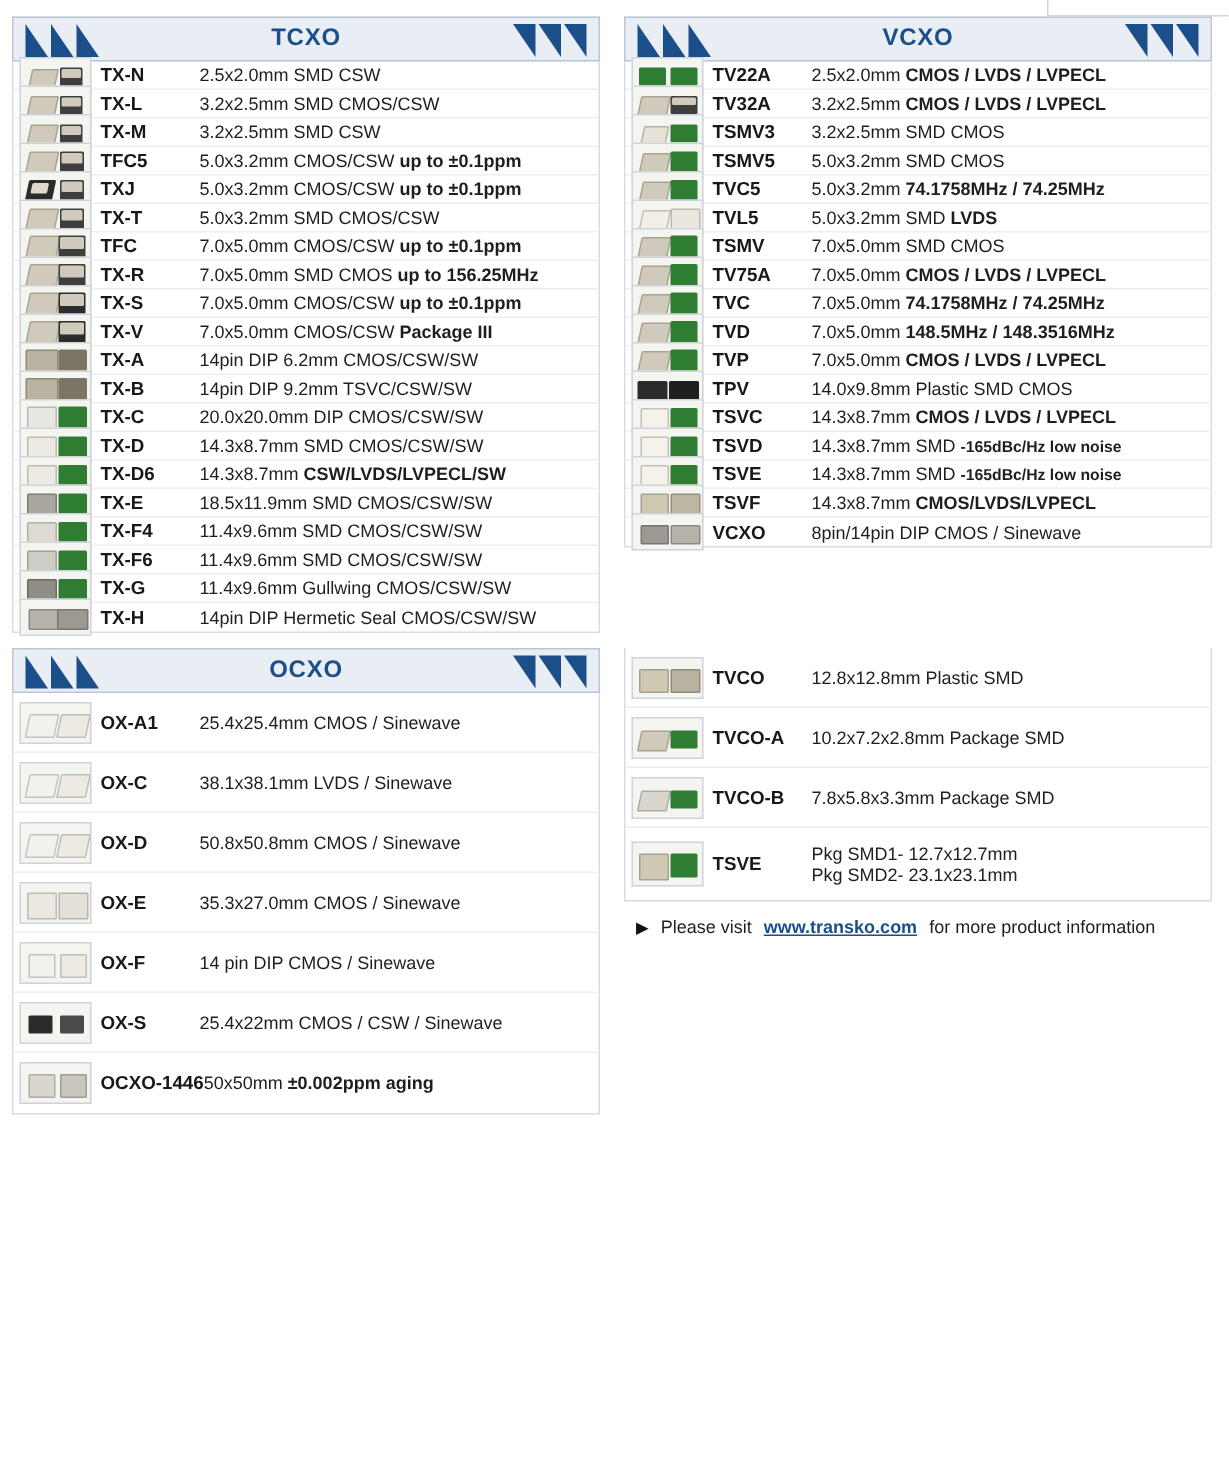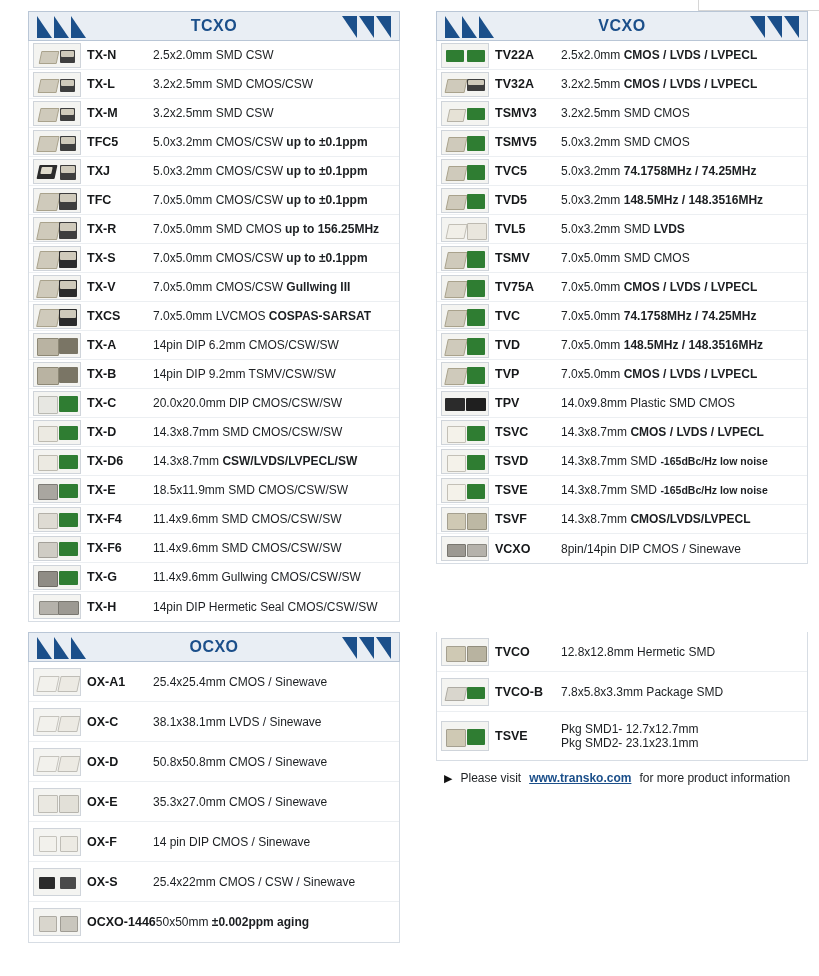--- a/index.html
+++ b/index.html
@@ -43,21 +43,21 @@
     display: flex;
     flex-wrap: wrap;
     gap: 0 16px;
     padding: 0 8px;
     box-sizing: border-box;
   }
   .col {
     width: 392px;
   }
   
-  .section { margin-bottom: 10px; margin-left: 20px; }
+  .section { margin-bottom: 10px; }
   .sec-header {
     position: relative;
     height: 30px;
     background: #e9eef4;
     border: 1px solid #b9c6d6;
     box-sizing: border-box;
     display: flex;
     align-items: center;
     justify-content: center;
   }
@@ -92,21 +92,21 @@
   }
   
   .rows {
     border: 1px solid #d7dde4;
     border-top: none;
     box-sizing: border-box;
   }
   .row {
     display: flex;
     align-items: center;
-    height: 29px;
+    height: 19px;
     border-bottom: 1px solid #eceff2;
     box-sizing: border-box;
   }
   .row:last-child { border-bottom: none; }
   .row.tall { height: 40px; align-items: center; }
   .thumb {
     width: 48px;
     min-width: 48px;
     height: 25px;
     margin: 0 6px 0 4px;
@@ -250,20 +250,33 @@
                 </span>
               <span class="half">
                   <i class="pkg" style="left:3px;top:5px;width:16px;height:15px;background:#3e3e3e;"></i>
                   <i class="pkg" style="left:4px;top:6px;width:14px;height:7px;background:#cfcabb;"></i>
                 </span>
             </span>
             <span class="code">TXJ</span>
             <span class="desc"><span>5.0x3.2mm CMOS/CSW </span><b>up to ±0.1ppm</b></span>
           </div>
 
+          <div class="row">
+            <span class="thumb">
+              <span class="half">
+                  <i class="pkg" style="left:4px;top:5px;width:18px;height:14px;background:#cfcabb;border:1px solid #a9a28c;transform:skewX(-12deg);"></i>
+                </span>
+              <span class="half">
+                  <i class="pkg" style="left:3px;top:5px;width:16px;height:15px;background:#3e3e3e;"></i>
+                  <i class="pkg" style="left:4px;top:6px;width:14px;height:7px;background:#cfcabb;"></i>
+                </span>
+            </span>
+            <span class="code">TX-T</span>
+            <span class="desc">5.0x3.2mm SMD CMOS/CSW</span>
+          </div>
 
           <div class="row">
             <span class="thumb">
               <span class="half">
                   <i class="pkg" style="left:4px;top:4px;width:19px;height:16px;background:#cfcabb;border:1px solid #a9a28c;transform:skewX(-12deg);"></i>
                 </span>
               <span class="half">
                   <i class="pkg" style="left:2px;top:4px;width:18px;height:17px;background:#3e3e3e;"></i>
                   <i class="pkg" style="left:3px;top:5px;width:16px;height:8px;background:#cfcabb;"></i>
                 </span>
@@ -304,36 +317,23 @@
             <span class="thumb">
               <span class="half">
                   <i class="pkg" style="left:4px;top:4px;width:19px;height:16px;background:#cfcabb;border:1px solid #a9a28c;transform:skewX(-12deg);"></i>
                 </span>
               <span class="half">
                   <i class="pkg" style="left:2px;top:4px;width:18px;height:17px;background:#2b2b2b;"></i>
                   <i class="pkg" style="left:3px;top:5px;width:16px;height:8px;background:#cfcabb;"></i>
                 </span>
             </span>
             <span class="code">TX-V</span>
-            <span class="desc"><span>7.0x5.0mm CMOS/CSW </span><b>Gullwing III</b></span>
-          </div>
-
-          <div class="row">
-            <span class="thumb">
-              <span class="half">
-                  <i class="pkg" style="left:4px;top:4px;width:19px;height:16px;background:#cfcabb;border:1px solid #a9a28c;transform:skewX(-12deg);"></i>
-                </span>
-              <span class="half">
-                  <i class="pkg" style="left:2px;top:4px;width:18px;height:17px;background:#2b2b2b;"></i>
-                  <i class="pkg" style="left:3px;top:5px;width:16px;height:8px;background:#cfcabb;"></i>
-                </span>
-            </span>
-            <span class="code">TXCS</span>
-            <span class="desc"><span>7.0x5.0mm LVCMOS </span><b>COSPAS-SARSAT</b></span>
-          </div>
+            <span class="desc"><span>7.0x5.0mm CMOS/CSW </span><b>Package III</b></span>
+          </div>
+
 
           <div class="row">
             <span class="thumb">
               <span class="half">
                   <i class="pkg" style="left:3px;top:4px;width:20px;height:16px;background:#b9b3a2;border:1px solid #8d8876;"></i>
                 </span>
               <span class="half">
                   <i class="pkg" style="left:2px;top:4px;width:19px;height:16px;background:#7a7565;"></i>
                 </span>
             </span>
@@ -344,21 +344,21 @@
           <div class="row">
             <span class="thumb">
               <span class="half">
                   <i class="pkg" style="left:3px;top:4px;width:20px;height:16px;background:#b9b3a2;border:1px solid #8d8876;"></i>
                 </span>
               <span class="half">
                   <i class="pkg" style="left:2px;top:4px;width:19px;height:16px;background:#7a7565;"></i>
                 </span>
             </span>
             <span class="code">TX-B</span>
-            <span class="desc">14pin DIP 9.2mm TSMV/CSW/SW</span>
+            <span class="desc">14pin DIP 9.2mm TSVC/CSW/SW</span>
           </div>
 
           <div class="row">
             <span class="thumb">
               <span class="half">
                   <i class="pkg" style="left:4px;top:4px;width:18px;height:16px;background:#e7e7e2;border:1px solid #b9b9b2;"></i>
                 </span>
               <span class="half">
                   <i class="pkg" style="left:2px;top:4px;width:19px;height:16px;background:#2f7d32;"></i>
                 </span>
@@ -539,32 +539,20 @@
                   <i class="pkg" style="left:5px;top:6px;width:17px;height:13px;background:#cfcabb;border:1px solid #a9a28c;transform:skewX(-12deg);"></i>
                 </span>
               <span class="half">
                   <i class="pkg" style="left:2px;top:5px;width:18px;height:15px;background:#2f7d32;"></i>
                 </span>
             </span>
             <span class="code">TVC5</span>
             <span class="desc"><span>5.0x3.2mm </span><b>74.1758MHz / 74.25MHz</b></span>
           </div>
 
-          <div class="row">
-            <span class="thumb">
-              <span class="half">
-                  <i class="pkg" style="left:5px;top:6px;width:17px;height:13px;background:#cfcabb;border:1px solid #a9a28c;transform:skewX(-12deg);"></i>
-                </span>
-              <span class="half">
-                  <i class="pkg" style="left:2px;top:5px;width:18px;height:15px;background:#2f7d32;"></i>
-                </span>
-            </span>
-            <span class="code">TVD5</span>
-            <span class="desc"><span>5.0x3.2mm </span><b>148.5MHz / 148.3516MHz</b></span>
-          </div>
 
           <div class="row">
             <span class="thumb">
               <span class="half">
                   <i class="pkg" style="left:5px;top:6px;width:17px;height:13px;background:#f1efe8;border:1px solid #c2bfb6;transform:skewX(-12deg);"></i>
                 </span>
               <span class="half">
                   <i class="pkg" style="left:2px;top:5px;width:18px;height:15px;background:#e9e6dd;border:1px solid #bdbab1;"></i>
                 </span>
             </span>
@@ -839,23 +827,35 @@
           <div class="row tall">
             <span class="thumb" style="height:28px;">
               <span class="half">
                   <i class="pkg" style="left:4px;top:7px;width:18px;height:14px;background:#cfc9b4;border:1px solid #a5a090;"></i>
                 </span>
               <span class="half">
                   <i class="pkg" style="left:2px;top:7px;width:18px;height:14px;background:#b8b3a0;border:1px solid #918d7d;"></i>
                 </span>
             </span>
             <span class="code">TVCO</span>
-            <span class="desc">12.8x12.8mm Hermetic SMD</span>
-          </div>
-
+            <span class="desc">12.8x12.8mm Plastic SMD</span>
+          </div>
+
+          <div class="row tall">
+            <span class="thumb" style="height:28px;">
+              <span class="half">
+                  <i class="pkg" style="left:4px;top:8px;width:18px;height:12px;background:#cfcabb;border:1px solid #a9a28c;transform:skewX(-12deg);"></i>
+                </span>
+              <span class="half">
+                  <i class="pkg" style="left:2px;top:8px;width:18px;height:12px;background:#2f7d32;"></i>
+                </span>
+            </span>
+            <span class="code">TVCO-A</span>
+            <span class="desc">10.2x7.2x2.8mm Package SMD</span>
+          </div>
 
           <div class="row tall">
             <span class="thumb" style="height:28px;">
               <span class="half">
                   <i class="pkg" style="left:4px;top:8px;width:18px;height:12px;background:#d9d6cd;border:1px solid #aeaba3;transform:skewX(-12deg);"></i>
                 </span>
               <span class="half">
                   <i class="pkg" style="left:2px;top:8px;width:18px;height:12px;background:#2f7d32;"></i>
                 </span>
             </span>

